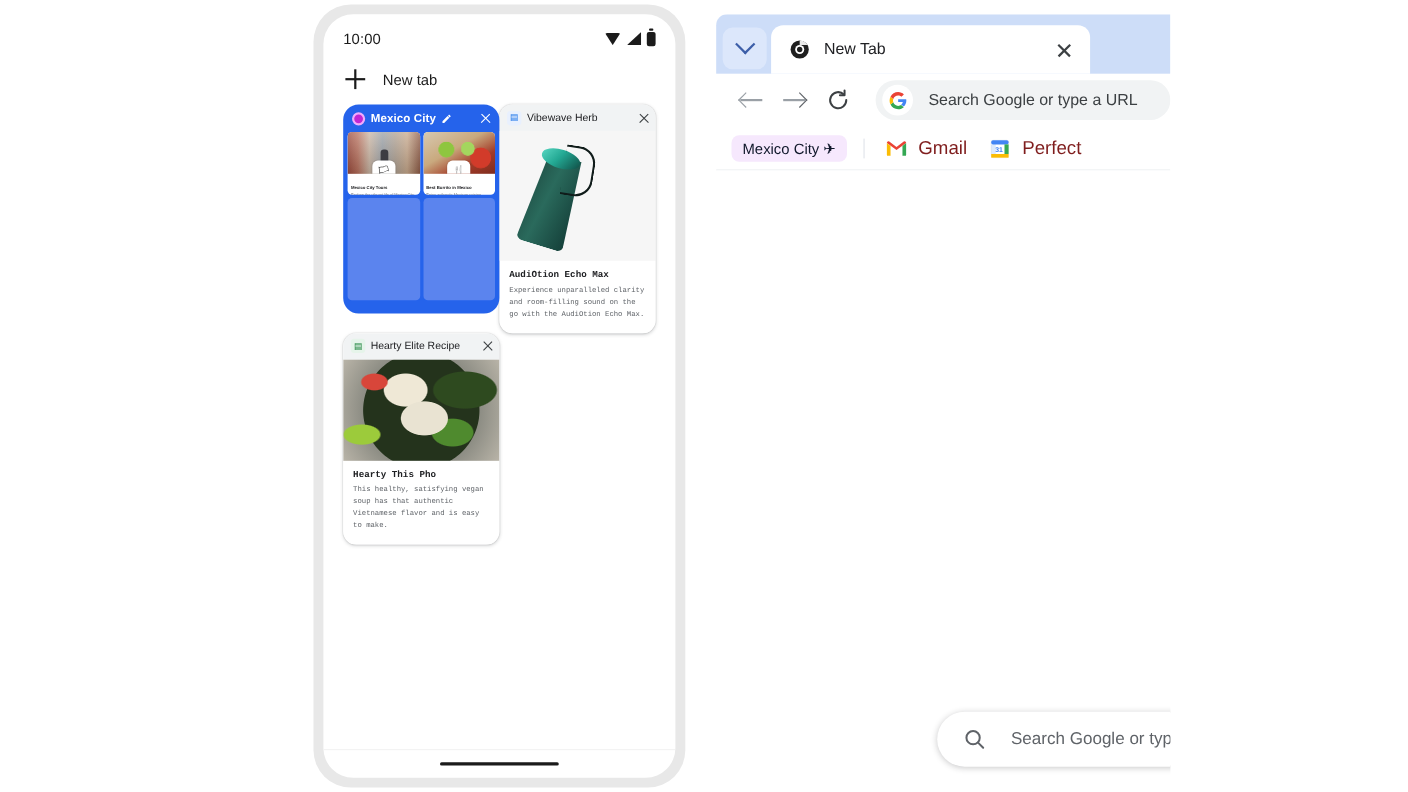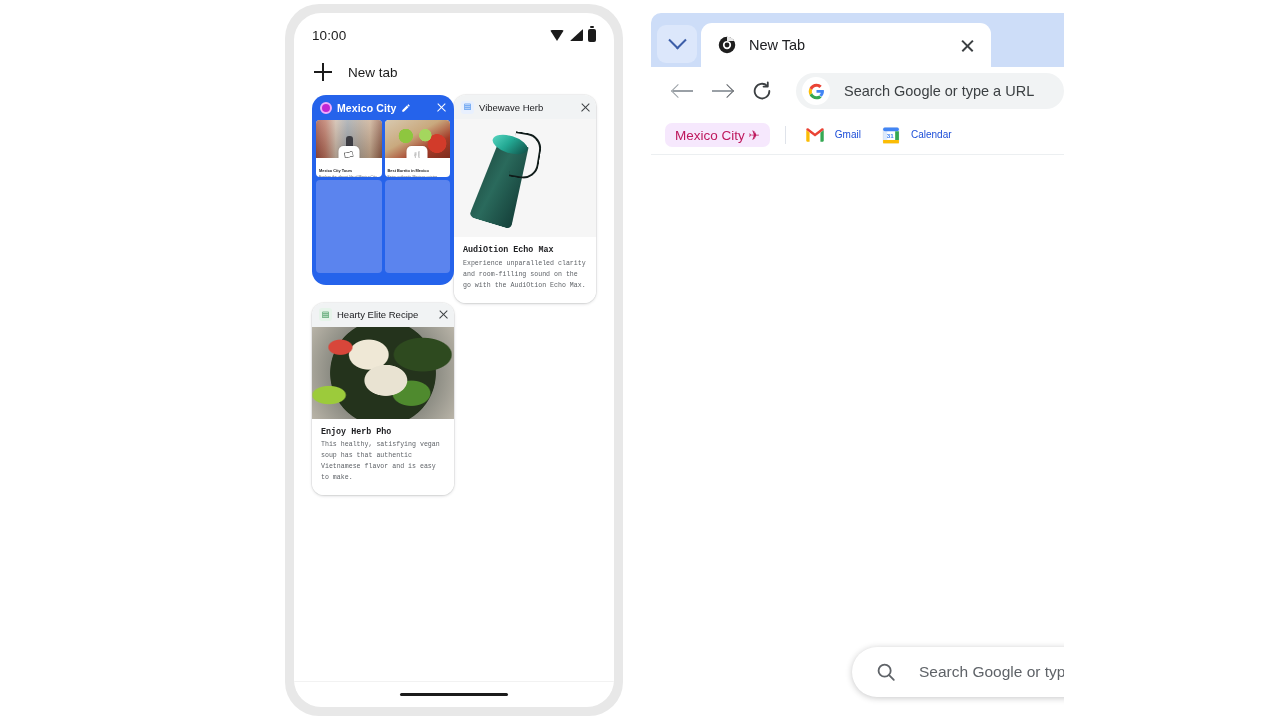--- a/index.html
+++ b/index.html
@@ -309,24 +309,24 @@
   }
 
   .bookmarks {
     height: 40px; background: #fff; display: flex; align-items: center;
     padding-left: 14px; gap: 12px; border-bottom: 1px solid #eceff1;
   }
   .bm-chip {
     background: #f6e8fd; border-radius: 7px; padding: 4px 10px;
     display: flex; align-items: center; gap: 6px;
   }
-  .bm-chip-text { font-size: 13.5px; color: #be185d; font-weight: 500; }
+  .bm-chip-text { font-size: 13.5px; color: #0f172a; font-weight: 500; }
   .bm-sep { width: 1px; height: 18px; background: #dfe3ea; margin: 0 3px; }
   .bm-item { display: flex; align-items: center; gap: 10px; padding: 0 4px; }
-  .bm-item-text { font-size: 10px; color: #1d4ed8; white-space: nowrap; }
+  .bm-item-text { font-size: 17px; color: #7f1d1d; white-space: nowrap; }
   .bm-ico { width: 20px; height: 20px; flex: 0 0 auto; }
 
   .ntp { position: relative; flex: 1 1 auto; background: #fff; height: 565px; }
   .ntp-search {
     position: absolute; left: 201px; top: 492px;
     width: 290px; height: 50px; border-radius: 25px;
     background: #fff;
     box-shadow: 0 1px 6px rgba(32,33,36,.25);
     display: flex; align-items: center; gap: 22px; padding-left: 23px;
   }
@@ -411,21 +411,21 @@
         </div>
 
         <div class="plain-card">
           <div class="plain-head">
             <span class="favicon fav-herb">▤</span>
             <span class="plain-title">Hearty Elite Recipe</span>
             <span class="plain-x"></span>
           </div>
           <div class="pho-photo"></div>
           <div class="plain-meta">
-            <div class="plain-h">Enjoy Herb Pho</div>
+            <div class="plain-h">Hearty This Pho</div>
             <div class="plain-p">This healthy, satisfying vegan soup has that authentic Vietnamese flavor and is easy to make.</div>
           </div>
         </div>
 
       </div>
 
       <div class="gesture-bar">
         <div class="gesture-pill"></div>
       </div>
     </div>
@@ -485,21 +485,21 @@
       </div>
       <div class="bm-item">
         <svg class="bm-ico" viewBox="0 0 48 48">
           <rect x="5" y="6" width="38" height="38" rx="4" fill="#ffffff" stroke="#dadce0"></rect>
           <rect x="5" y="6" width="38" height="9" rx="4" fill="#4285F4"></rect>
           <rect x="5" y="36" width="38" height="8" fill="#FBBC04"></rect>
           <rect x="34" y="15" width="9" height="21" fill="#34A853"></rect>
           <rect x="5" y="15" width="10" height="21" fill="#1A73E8" opacity=".15"></rect>
           <text x="22" y="31" font-family="Liberation Sans, sans-serif" font-size="15" font-weight="bold" fill="#4285F4" text-anchor="middle">31</text>
         </svg>
-        <span class="bm-item-text">Calendar</span>
+        <span class="bm-item-text">Perfect</span>
       </div>
     </div>
 
     <div class="ntp">
 
       <div class="ntp-search">
         <svg width="22" height="22" viewBox="0 0 24 24">
           <circle cx="10.5" cy="10.5" r="6.6" fill="none" stroke="#5f6368" stroke-width="2"></circle>
           <line x1="15.4" y1="15.4" x2="20.5" y2="20.5" stroke="#5f6368" stroke-width="2" stroke-linecap="round"></line>
         </svg>

